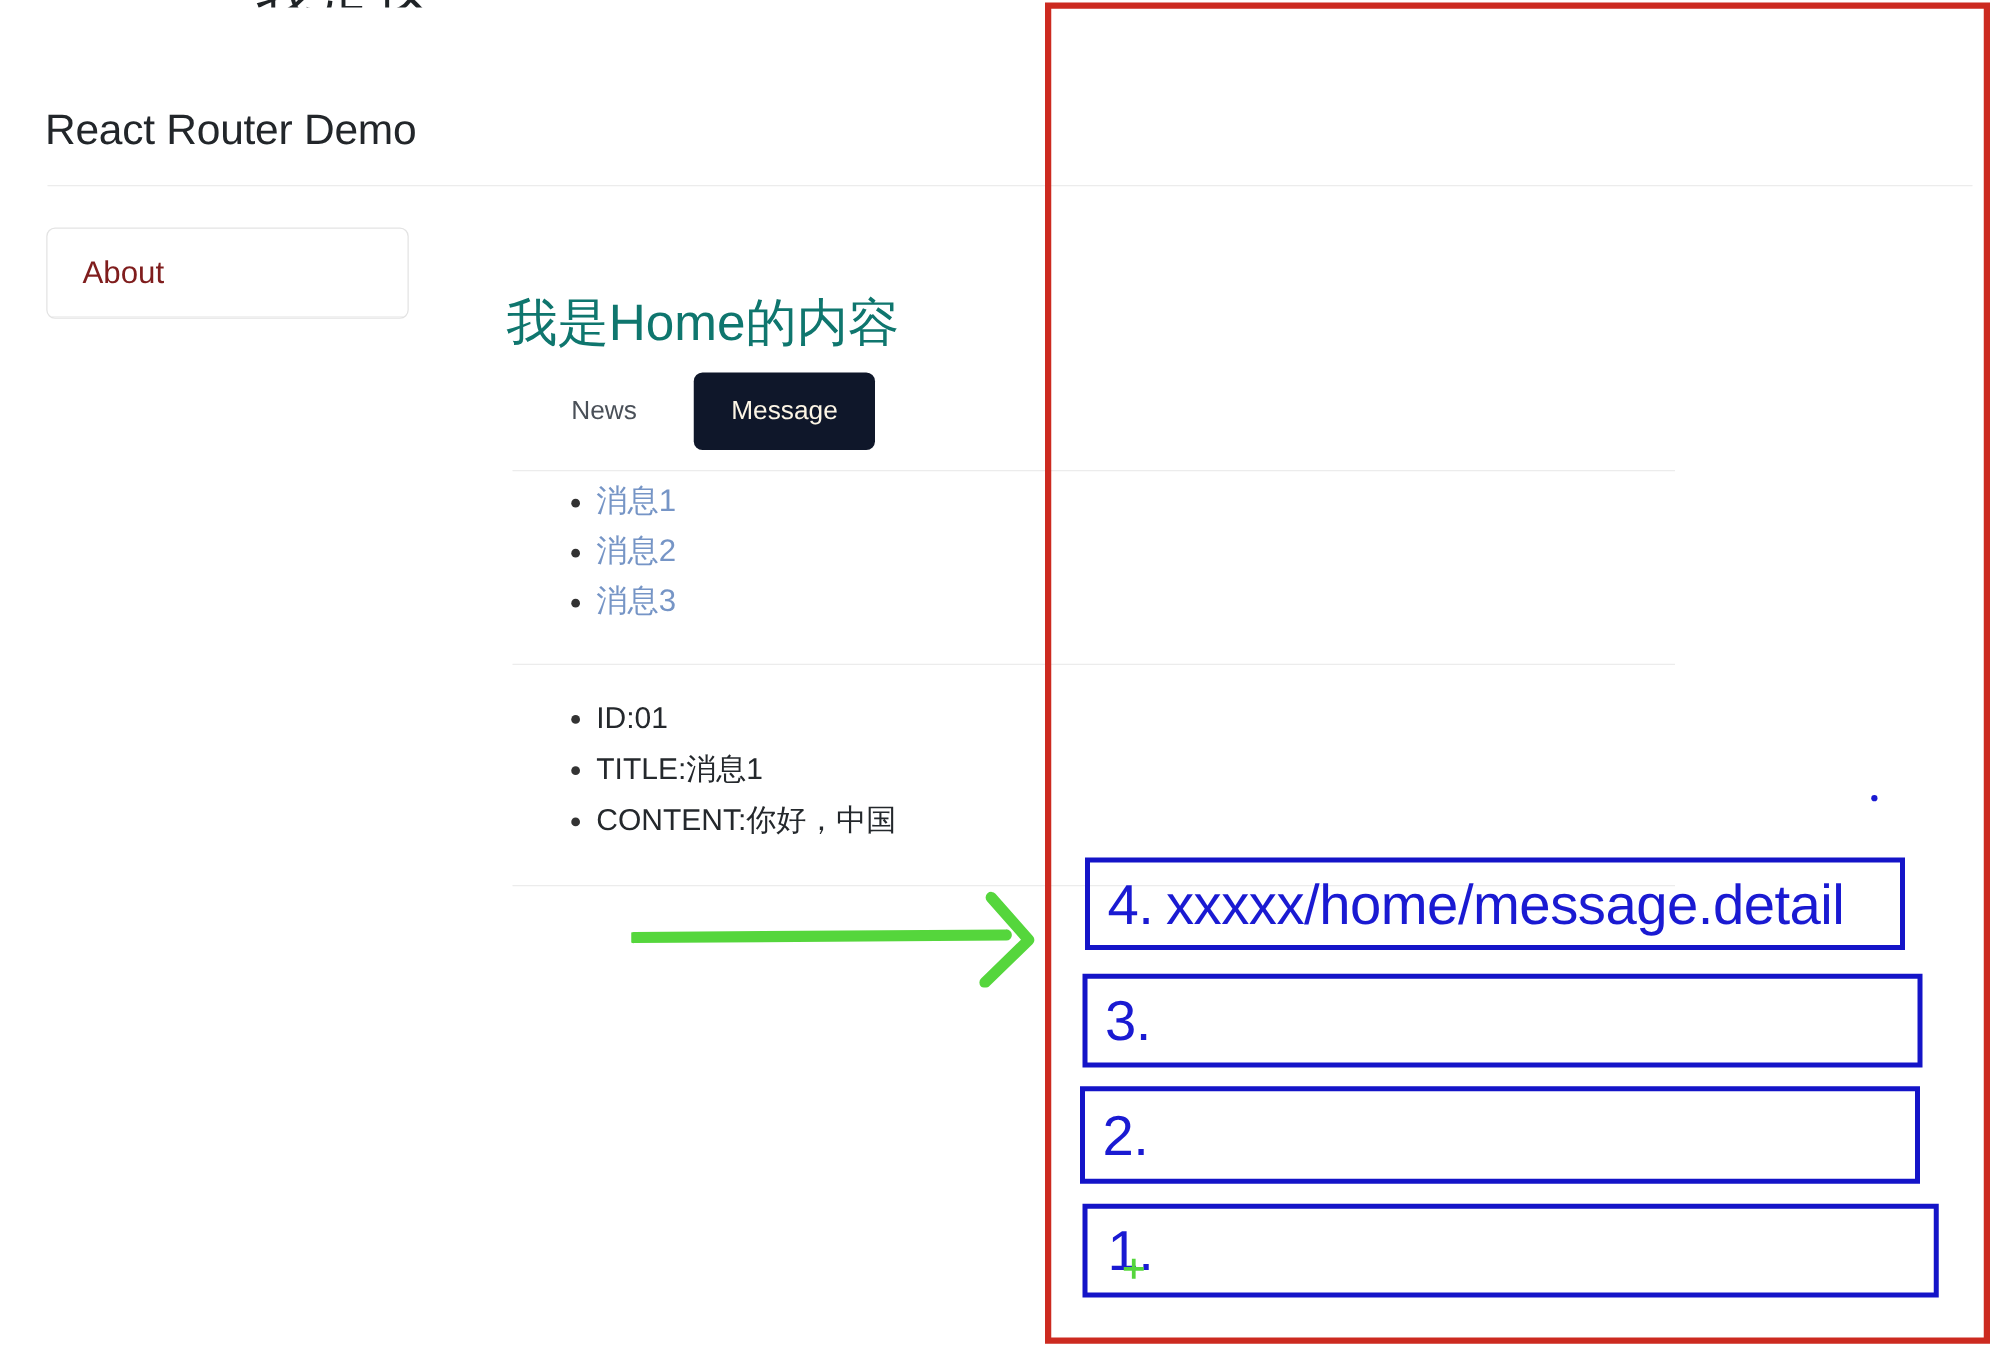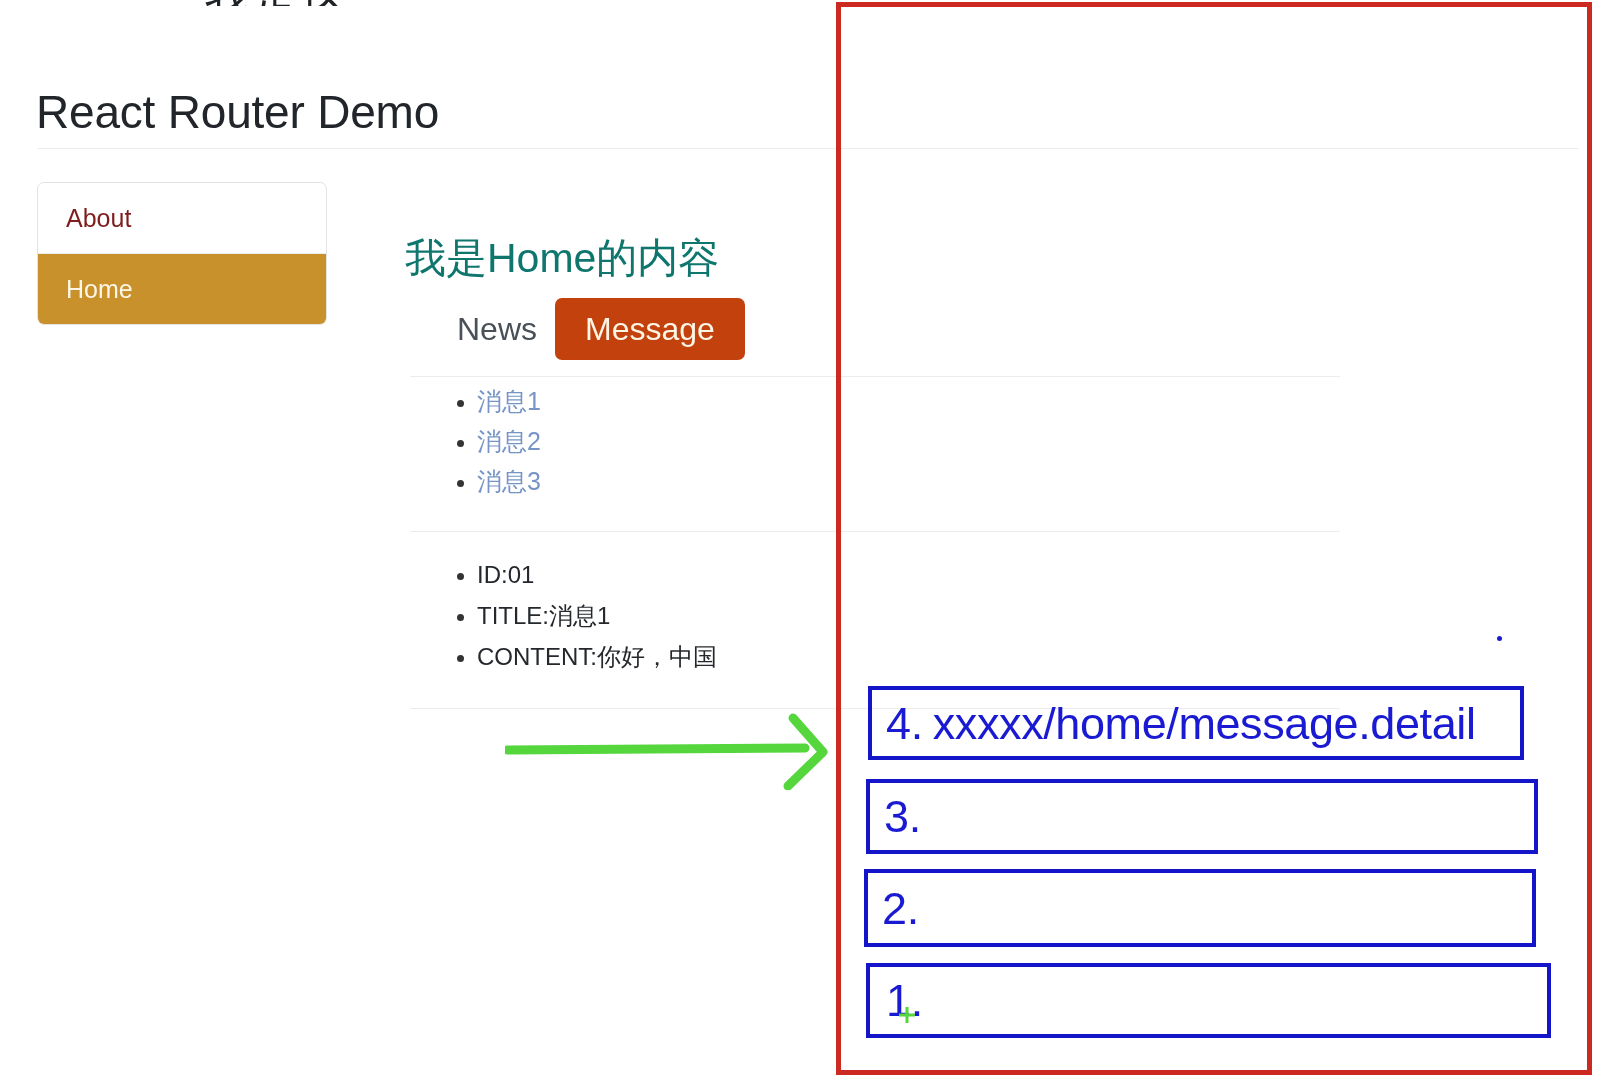--- a/index.html
+++ b/index.html
@@ -30,21 +30,21 @@
     white-space: nowrap;
     overflow: hidden;
     height: 40px;
   }
 
   
   .page-title {
     position: absolute;
     left: 36px;
     top: 52px;
-    font-size: 46px;
+    font-size: 34px;
     line-height: 58px;
     font-weight: 400;
     color: #22262a;
     letter-spacing: -0.2px;
     white-space: nowrap;
   }
   .header-rule {
     position: absolute;
     left: 38px;
     top: 148px;
@@ -100,33 +100,33 @@
   }
 
   .tabs {
     position: relative;
     margin-left: 30px;
     height: 62px;
   }
   .tab {
     position: absolute;
     top: 0;
-    font-size: 32px;
+    font-size: 21px;
     line-height: 30px;
     color: #4a5058;
     padding: 16px 22px;
     box-sizing: border-box;
     cursor: pointer;
     user-select: none;
     white-space: nowrap;
   }
   .tab-news { left: 0; }
   .tab-message {
     left: 120px;
-    background: #c2410c;
+    background: #0f172a;
     color: #fdf6e6;
     border-radius: 7px 7px 7px 7px;
     padding: 16px 30px;
   }
   .tabs-rule {
     position: absolute;
     left: 5px;
     top: 144px;
     width: 930px;
     height: 1px;
@@ -241,21 +241,20 @@
 </head>
 <body>
 
 <div class="top-cut">我是这</div>
 
 <h1 class="page-title">React Router Demo</h1>
 <div class="header-rule"></div>
 
 <nav class="nav-card">
   <a class="nav-item first">About</a>
-  <a class="nav-item active">Home</a>
 </nav>
 
 <section class="content">
   <h2 class="content-title">我是Home的内容</h2>
 
   <div class="tabs">
     <a class="tab tab-news">News</a>
     <a class="tab tab-message">Message</a>
   </div>
   <div class="tabs-rule"></div>

